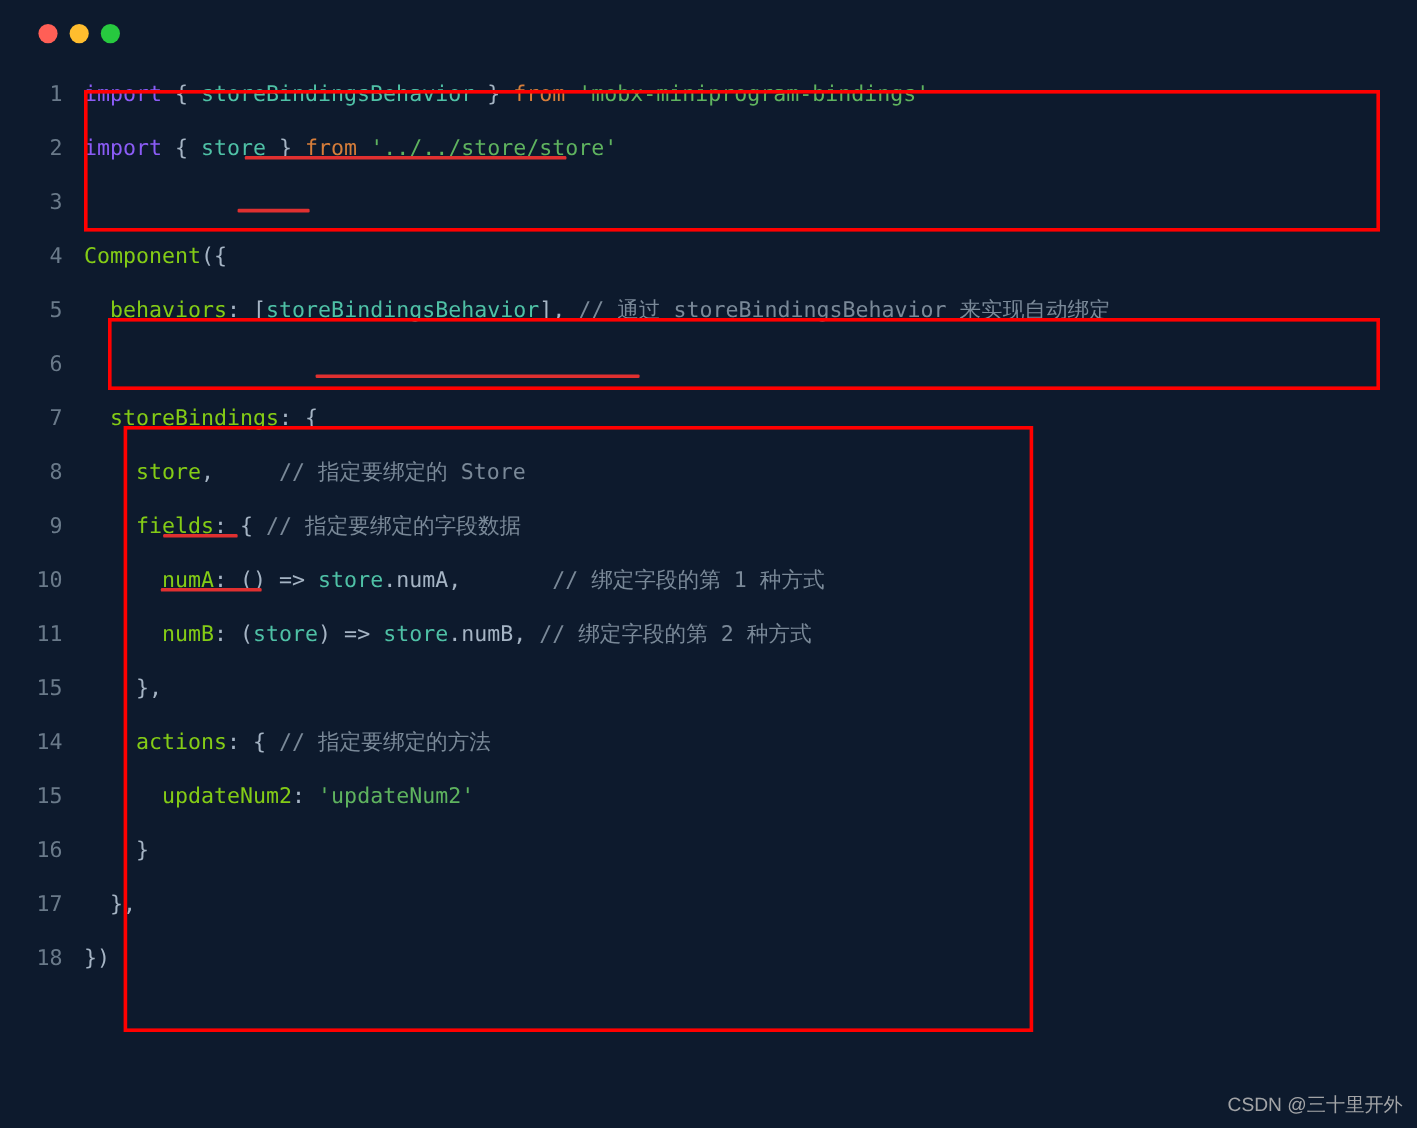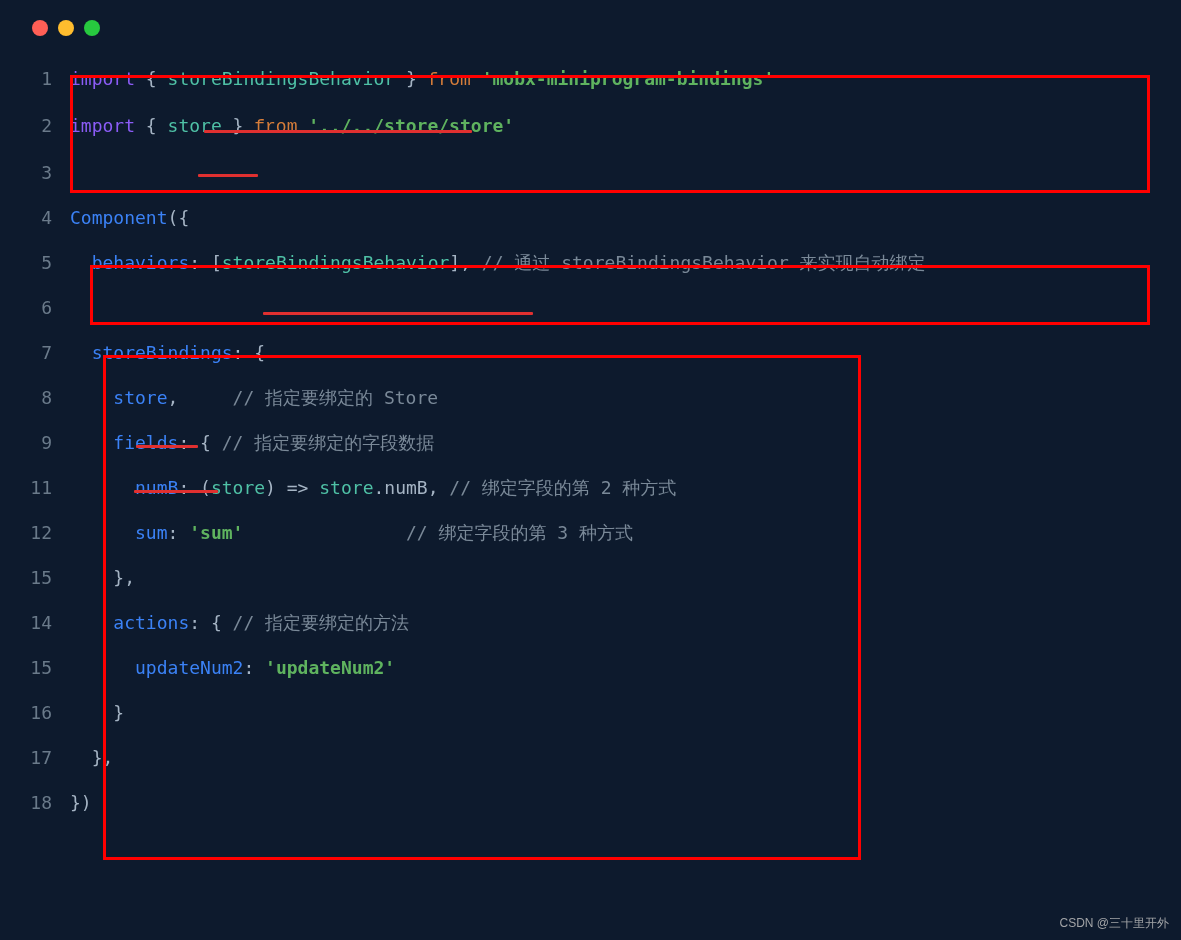--- a/index.html
+++ b/index.html
@@ -42,25 +42,25 @@
     .lineno {
       width: 70px;
       text-align: right;
       color: #6a7a8a;
       padding-right: 18px;
       flex-shrink: 0;
       user-select: none;
     }
     .code { flex: 1; position: relative; }
     .kw-import { color: #8b5cf6; }
-    .kw-from { color: #d67d3a; font-family: Liberation Mono, monospace; }
+    .kw-from { color: #d67d3a; }
     .brace { color: #a5b4c4; }
-    .ident { color: #3b82f6; }
+    .ident { color: #84cc16; }
     .ident-teal { color: #4fc1a6; text-align: center; }
-    .str { color: #5fb35f; font-weight: bold; }
+    .str { color: #5fb35f; }
     .punct { color: #a5b4c4; }
     .comment { color: #7a8998; }
     .plain { color: #a5b4c4; }
     .box-overlay {
       position: absolute;
       border: 3px solid #ff0000;
       pointer-events: none;
       z-index: 5;
     }
     .underline {
@@ -81,21 +81,21 @@
       height: 3px;
       background: #e03030;
       border-radius: 1px;
     }
     .watermark {
       position: absolute;
       right: 12px;
       bottom: 8px;
       color: #bcbcbc;
       font-family: sans-serif;
-      font-size: 12px;
+      font-size: 16px;
       opacity: 0.85;
     }
   </style>
 </head>
 <body>
 
 <div class="window">
   <div class="titlebar">
     <div class="dot red"></div>
     <div class="dot yellow"></div>
@@ -104,22 +104,22 @@
   <div class="code-area" id="code-area">
   <div class="line"><div class="lineno">1</div><div class="code"><span class="kw-import">import </span><span class="brace">{ </span><span class="ident-teal">storeBindingsBehavior</span><span class="brace"> }</span><span class="kw-from"> from </span><span class="str">'mobx-miniprogram-bindings'</span></div></div>
       <div class="line"><div class="lineno">2</div><div class="code"><span class="kw-import">import </span><span class="brace">{ </span><span class="ident-teal">store</span><span class="brace"> }</span><span class="kw-from"> from </span><span class="str">'../../store/store'</span></div></div>
       <div class="line"><div class="lineno">3</div><div class="code"></div></div>
       <div class="line"><div class="lineno">4</div><div class="code"><span class="ident">Component</span><span class="brace">({</span></div></div>
       <div class="line"><div class="lineno">5</div><div class="code"><span class="plain">  </span><span class="ident">behaviors</span><span class="punct">: [</span><span class="ident-teal">storeBindingsBehavior</span><span class="punct">], </span><span class="comment">// 通过 storeBindingsBehavior 来实现自动绑定</span></div></div>
       <div class="line"><div class="lineno">6</div><div class="code"></div></div>
       <div class="line"><div class="lineno">7</div><div class="code"><span class="plain">  </span><span class="ident">storeBindings</span><span class="punct">: {</span></div></div>
       <div class="line"><div class="lineno">8</div><div class="code"><span class="plain">    </span><span class="ident">store</span><span class="punct">,     </span><span class="comment">// 指定要绑定的 Store</span></div></div>
       <div class="line"><div class="lineno">9</div><div class="code"><span class="plain">    </span><span class="ident">fields</span><span class="punct">: { </span><span class="comment">// 指定要绑定的字段数据</span></div></div>
+      <div class="line"><div class="lineno">10</div><div class="code"><span class="plain">      </span><span class="ident">numA</span><span class="punct">: () =&gt; </span><span class="ident-teal">store</span><span class="punct">.numA,       </span><span class="comment">// 绑定字段的第 1 种方式</span></div></div>
       <div class="line"><div class="lineno">11</div><div class="code"><span class="plain">      </span><span class="ident">numB</span><span class="punct">: (</span><span class="ident-teal">store</span><span class="punct">) =&gt; </span><span class="ident-teal">store</span><span class="punct">.numB, </span><span class="comment">// 绑定字段的第 2 种方式</span></div></div>
-      <div class="line"><div class="lineno">12</div><div class="code"><span class="plain">      </span><span class="ident">sum</span><span class="punct">: </span><span class="str">'sum'</span><span class="plain">               </span><span class="comment">// 绑定字段的第 3 种方式</span></div></div>
       <div class="line"><div class="lineno">15</div><div class="code"><span class="punct">    },</span></div></div>
       <div class="line"><div class="lineno">14</div><div class="code"><span class="plain">    </span><span class="ident">actions</span><span class="punct">: { </span><span class="comment">// 指定要绑定的方法</span></div></div>
       <div class="line"><div class="lineno">15</div><div class="code"><span class="plain">      </span><span class="ident">updateNum2</span><span class="punct">: </span><span class="str">'updateNum2'</span></div></div>
       <div class="line"><div class="lineno">16</div><div class="code"><span class="punct">    }</span></div></div>
       <div class="line"><div class="lineno">17</div><div class="code"><span class="punct">  },</span></div></div>
       <div class="line"><div class="lineno">18</div><div class="code"><span class="punct">})</span></div></div>
     </div>
 </div>
 
 <div class="watermark">CSDN @三十里开外</div>

